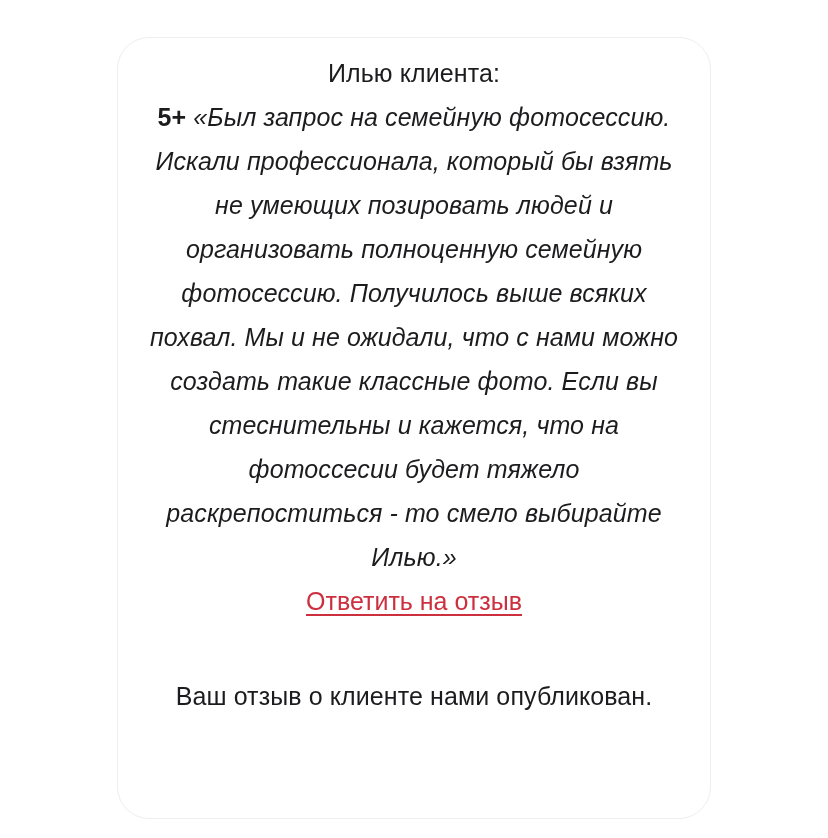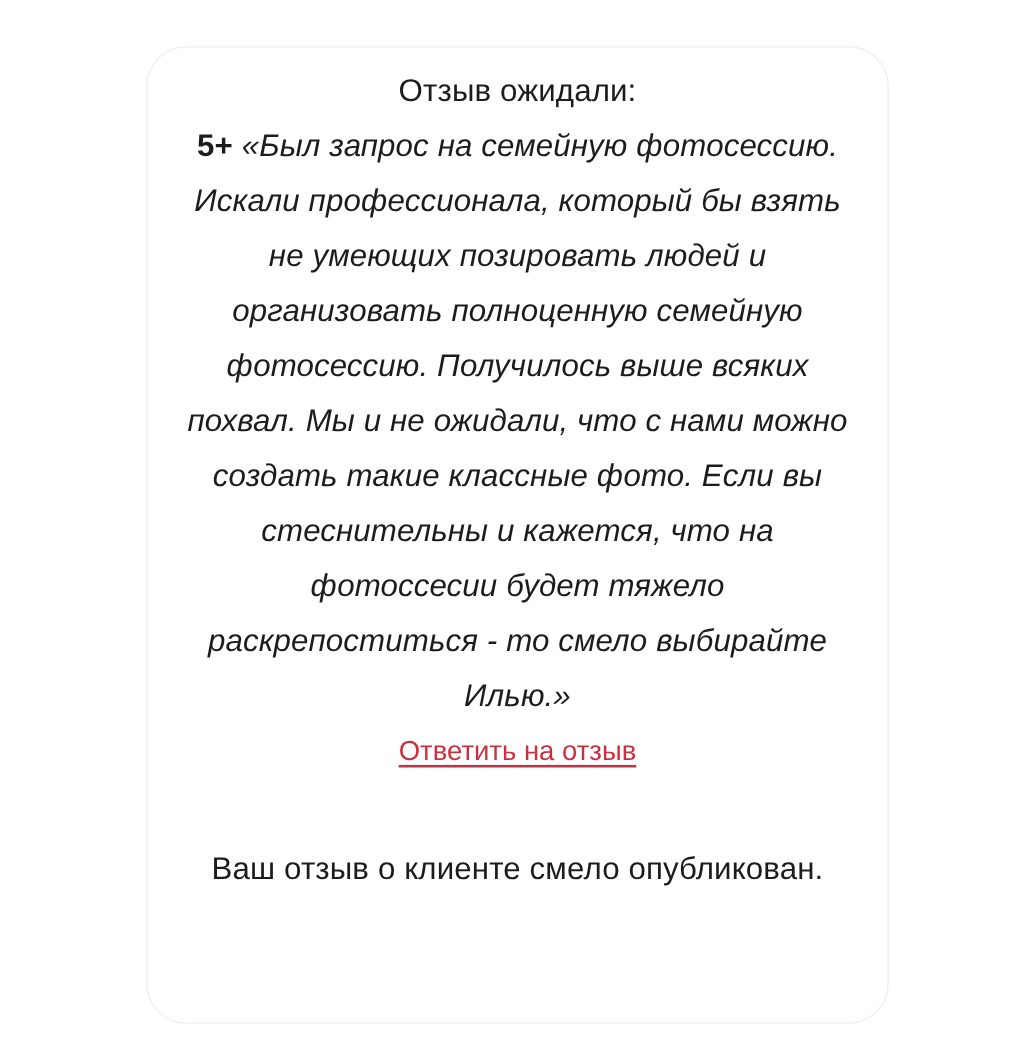--- a/index.html
+++ b/index.html
@@ -40,40 +40,40 @@
   .review-body b {
     font-weight: 700;
     font-style: normal;
   }
   .review-body i {
   }
   .reply-row {
     line-height: 44px;
   }
   .reply-link {
-    font-size: 22px;
+    font-size: 25px;
     color: #cc2f3e;
     text-decoration: underline;
     text-underline-offset: 4px;
     cursor: pointer;
   }
   .footer-note {
     margin-top: 47px;
   }
 </style>
 </head>
 <body>
 
 <div class="viewport">
   <div class="card">
 
-    <div class="txt review-header">Отзыв ожидали:</div>
+    <div class="txt review-header">Илью клиента:</div>
 
     <div class="txt review-body"><b>5+</b> <i>«Был запрос на семейную фотосессию. Искали профессионала, который бы взять не умеющих позировать людей и организовать полноценную семейную фотосессию. Получилось выше всяких похвал. Мы и не ожидали, что с нами можно создать такие классные фото. Если вы стеснительны и кажется, что на фотоссесии будет тяжело раскрепоститься - то смело выбирайте Илью.»</i></div>
 
     <div class="reply-row">
       <a class="reply-link">Ответить на отзыв</a>
     </div>
 
-    <div class="txt footer-note">Ваш отзыв о клиенте смело опубликован.</div>
+    <div class="txt footer-note">Ваш отзыв о клиенте нами опубликован.</div>
 
   </div>
 </div>
 
 </body></html>

